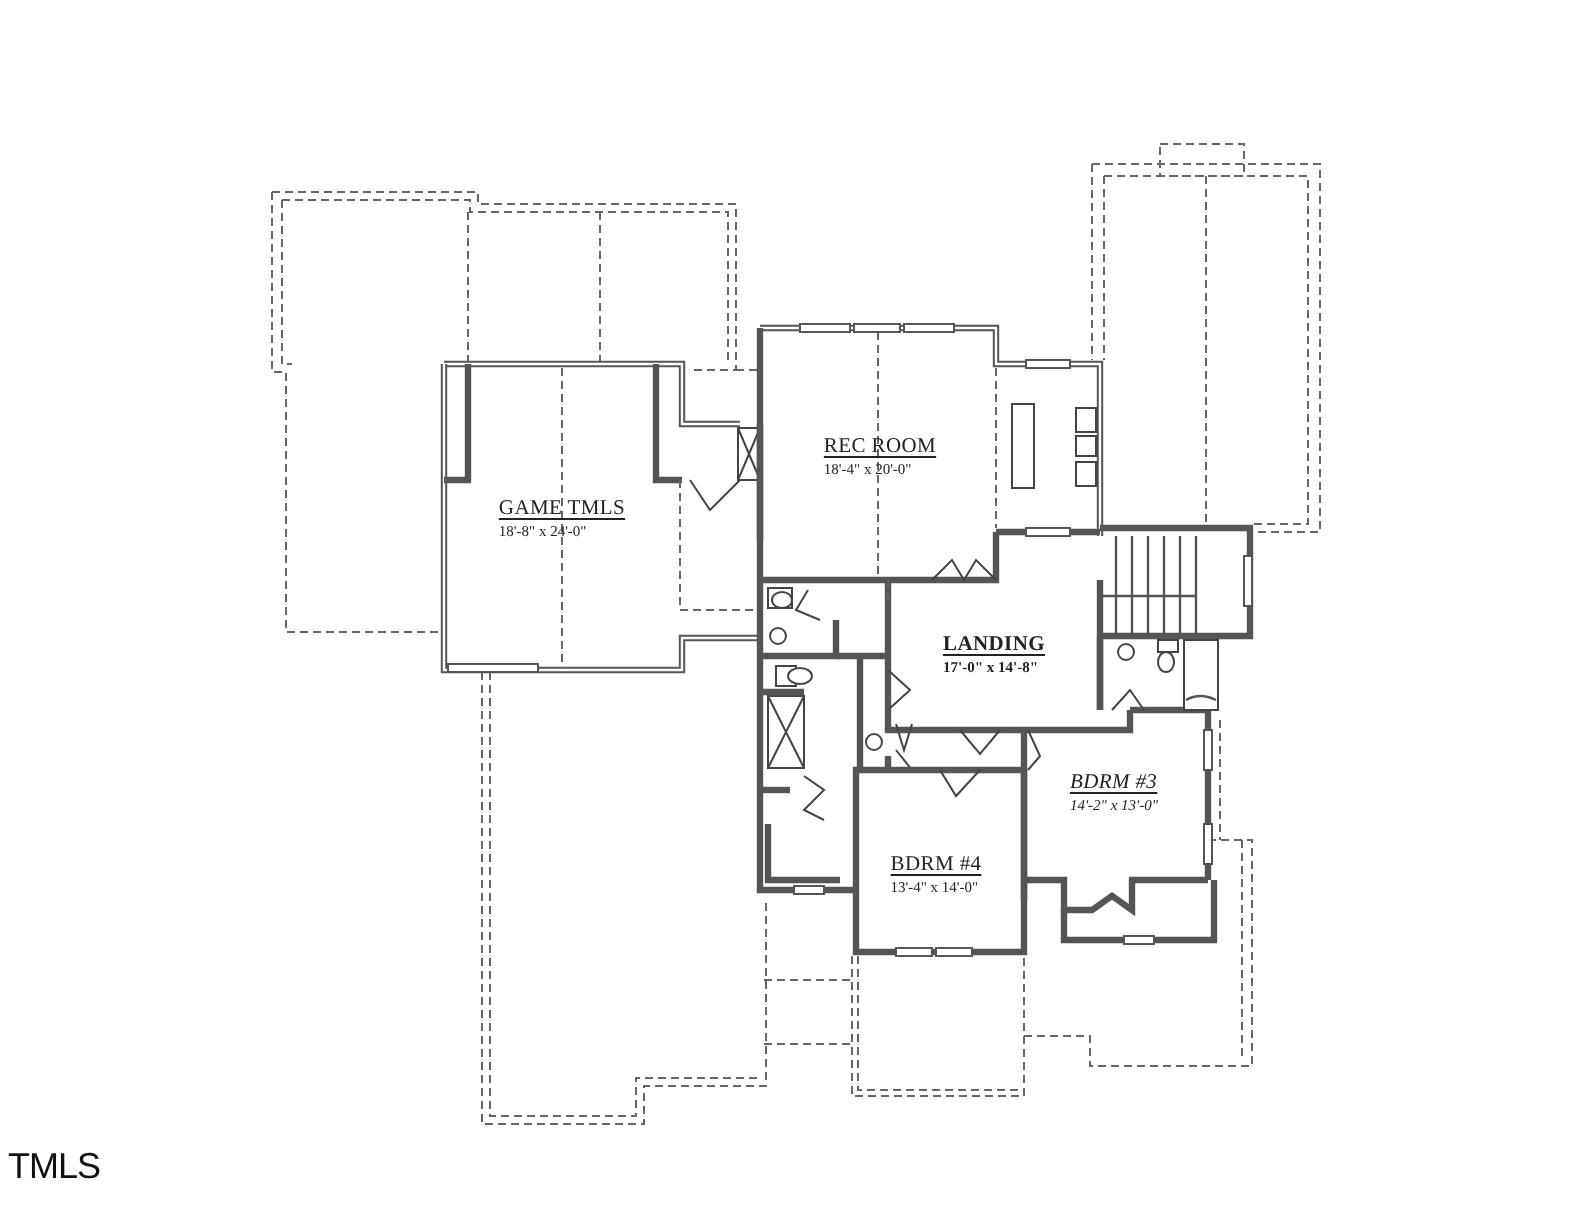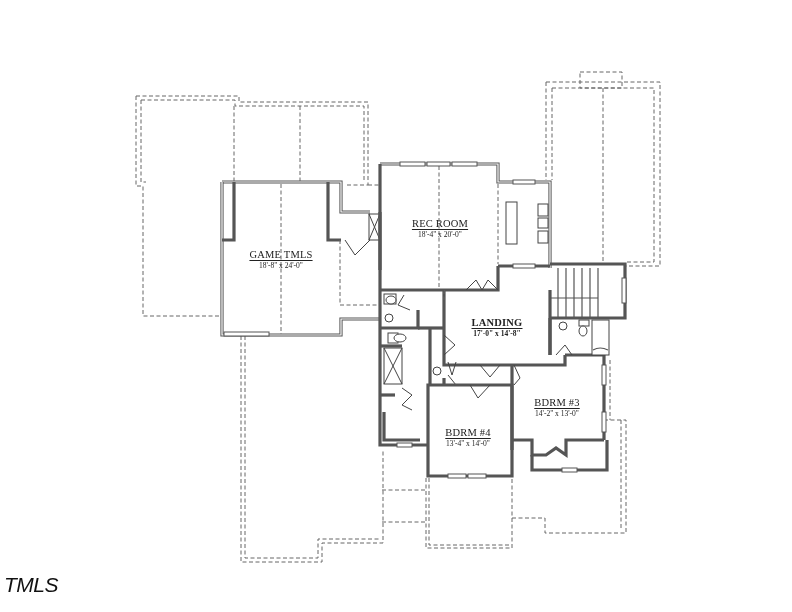--- a/index.html
+++ b/index.html
@@ -5,24 +5,24 @@
     html, body { margin: 0; padding: 0; background: #ffffff; }
     body { width: 792px; height: 612px; position: relative; overflow: hidden; font-family: "Liberation Serif", serif; }
     #plan { position: absolute; left: 0; top: 0; width: 792px; height: 612px; }
     .wall { fill: none; stroke: #555555; stroke-width: 3.2; }
     .wall-in { fill: none; stroke: #ffffff; stroke-width: 1.2; }
     .thin { fill: none; stroke: #555555; stroke-width: 1.2; }
     .dash { fill: none; stroke: #666666; stroke-width: 1; stroke-dasharray: 4 2.5; }
     .door { fill: none; stroke: #444444; stroke-width: 1; }
     .win { fill: #ffffff; stroke: #555555; stroke-width: 1; }
     .fixture { fill: #ffffff; stroke: #444444; stroke-width: 1; }
-    .room-label { position: absolute; text-align: center; color: #222222; transform: translateX(-50%); white-space: nowrap; }
+    .room-label { position: absolute; color: #222222; transform: translateX(-50%); white-space: nowrap; }
     .room-name { font-size: 10.5px; letter-spacing: 0.2px; text-decoration: underline; text-underline-offset: 2px; display: block; line-height: 12px; }
     .room-dim { font-size: 7.5px; display: block; line-height: 10px; }
-    .watermark { position: absolute; left: 4px; top: 573px; font-family: "Liberation Sans", sans-serif; font-size: 21px; color: #111111; letter-spacing: -0.5px; font-style: italic; }
+    .watermark { position: absolute; left: 4px; top: 573px; font-family: "Liberation Sans", sans-serif; font-size: 18px; color: #111111; letter-spacing: -0.5px; }
   </style>
 </head>
 <body>
 
 <svg id="plan" viewBox="0 0 792 612" xmlns="http://www.w3.org/2000/svg">
 
   <g>
     <path class="dash" d="M136,96 L239,96 L239,102 L368,102 L368,185 L345,185"></path>
     <path class="dash" d="M141,100 L235,100 L235,106 L364,106 L364,181"></path>
     <path class="dash" d="M136,96 L136,186 L143,186 L143,316 L222,316"></path>
@@ -159,21 +159,21 @@
   <span class="room-dim">18'-8" x 24'-0"</span>
 </div>
 <div class="room-label" style="left:440px; top:218px;">
   <span class="room-name">REC ROOM</span>
   <span class="room-dim">18'-4" x 20'-0"</span>
 </div>
 <div class="room-label" style="left:497px; top:317px;font-weight:bold;">
   <span class="room-name">LANDING</span>
   <span class="room-dim">17'-0" x 14'-8"</span>
 </div>
-<div class="room-label" style="left:557px; top:397px;">
+<div class="room-label" style="left:557px; top:386px;font-style:italic;">
   <span class="room-name">BDRM #3</span>
   <span class="room-dim">14'-2" x 13'-0"</span>
 </div>
 <div class="room-label" style="left:468px; top:427px;">
   <span class="room-name">BDRM #4</span>
   <span class="room-dim">13'-4" x 14'-0"</span>
 </div>
 
 <div class="watermark">TMLS</div>
 

